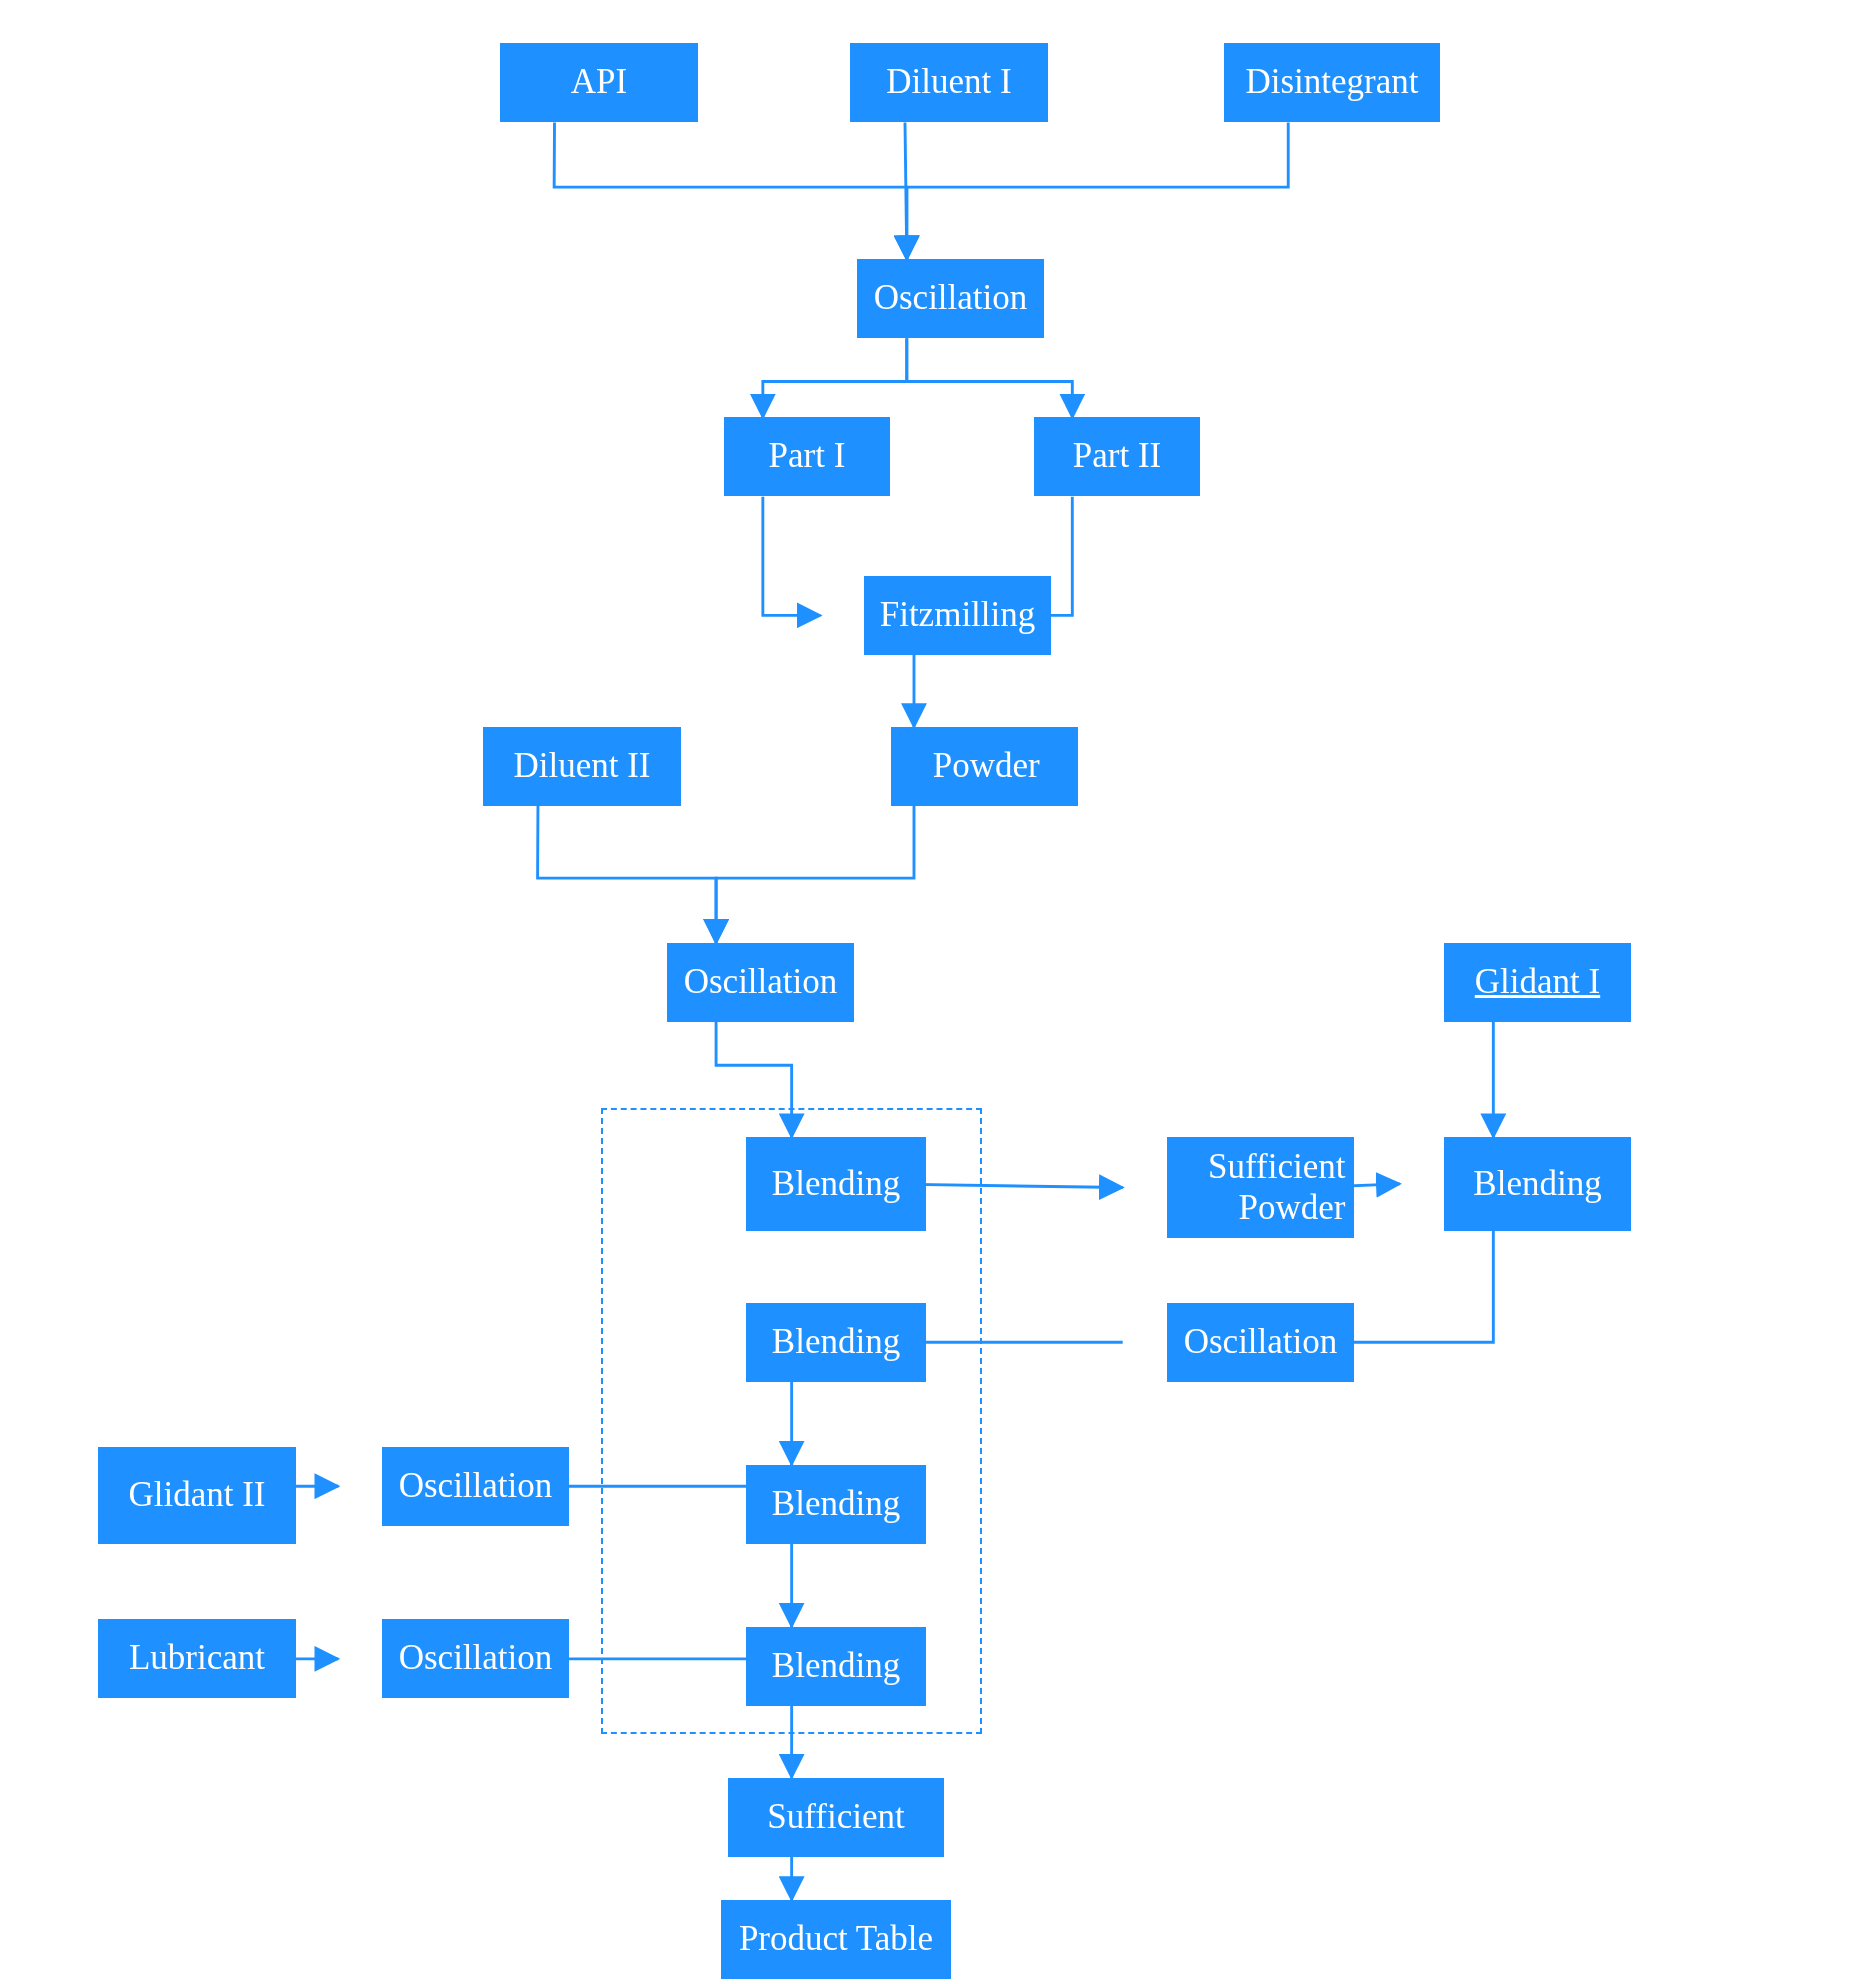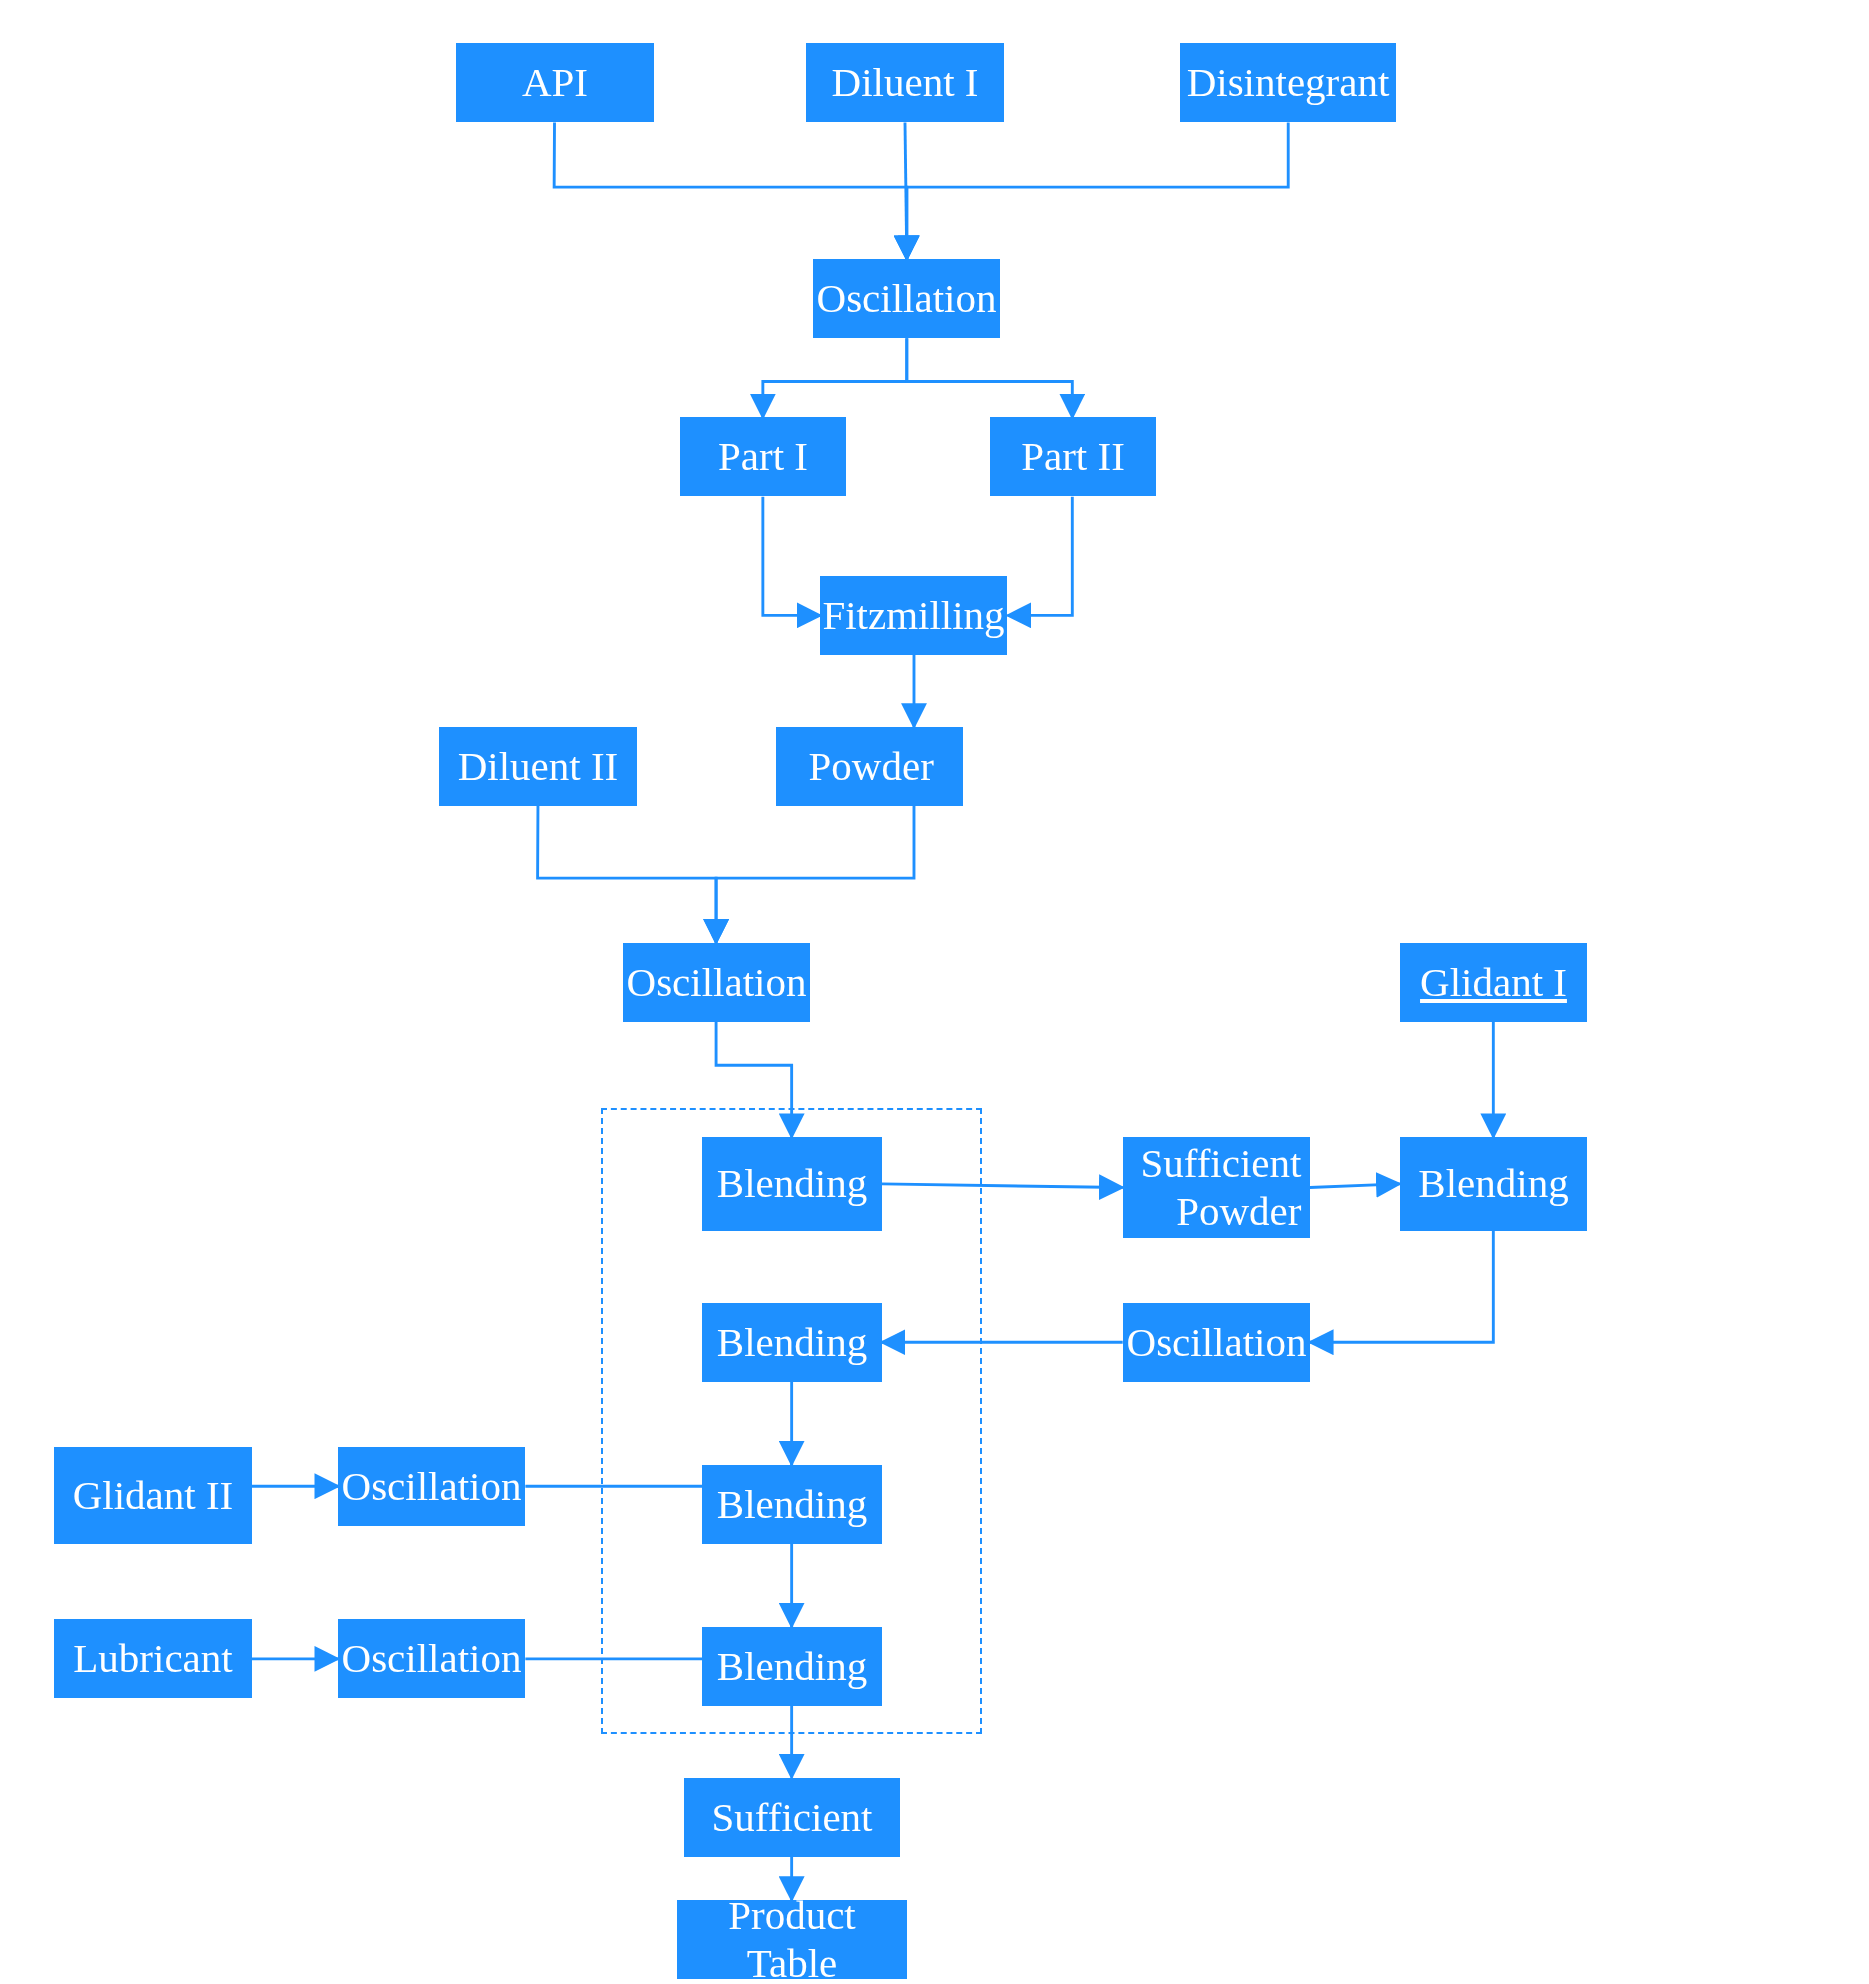--- a/index.html
+++ b/index.html
@@ -22,24 +22,25 @@
     pointer-events: none;
   }
   .node {
     position: absolute;
     background: #1E90FF;
     color: #ffffff;
     display: flex;
     align-items: center;
     justify-content: center;
     text-align: center;
-    font-size: 41px;
+    font-size: 35px;
     line-height: 1.15;
     padding: 0 8.6px;
     box-sizing: border-box;
+    margin-left: 44px;
   }
   .dashed-box {
     position: absolute;
     border: 2.9px dashed #1E90FF;
     box-sizing: border-box;
     background: transparent;
   }
 </style>
 </head>
 <body>
@@ -80,21 +81,21 @@
   </svg>
   <div id="dashed" class="dashed-box" style="left: 601px; top: 1108px; width: 381px; height: 626px;"></div>
   <div id="nodes">
       <div class="node" style="left: 456px; top: 43px; width: 198px; height: 79px;">API</div>
       <div class="node" style="left: 806px; top: 43px; width: 198px; height: 79px; text-align: center;">Diluent I</div>
       <div class="node" style="left: 1180px; top: 43px; width: 216px; height: 79px;">Disintegrant</div>
       <div class="node" style="left: 813px; top: 259px; width: 187px; height: 79px;">Oscillation</div>
       <div class="node" style="left: 680px; top: 417px; width: 166px; height: 79px;">Part I</div>
       <div class="node" style="left: 990px; top: 417px; width: 166px; height: 79px;">Part II</div>
       <div class="node" style="left: 820px; top: 576px; width: 187px; height: 79px;">Fitzmilling</div>
-      <div class="node" style="left: 776px; top: 727px; width: 187px; height: 79px; padding-left: 12px;">Powder</div>
+      <div class="node" style="left: 847px; top: 727px; width: 187px; height: 79px; padding-left: 12px;">Powder</div>
       <div class="node" style="left: 439px; top: 727px; width: 198px; height: 79px;">Diluent II</div>
       <div class="node" style="left: 623px; top: 943px; width: 187px; height: 79px;">Oscillation</div>
       <div class="node" style="left: 702px; top: 1137px; width: 180px; height: 94px;">Blending</div>
       <div class="node" style="left: 1123px; top: 1137px; width: 187px; height: 101px; text-align: right;">Sufficient Powder</div>
       <div class="node" style="left: 1400px; top: 943px; width: 187px; height: 79px; text-decoration: underline;">Glidant I</div>
       <div class="node" style="left: 1400px; top: 1137px; width: 187px; height: 94px;">Blending</div>
       <div class="node" style="left: 1123px; top: 1303px; width: 187px; height: 79px;">Oscillation</div>
       <div class="node" style="left: 702px; top: 1303px; width: 180px; height: 79px;">Blending</div>
       <div class="node" style="left: 54px; top: 1447px; width: 198px; height: 97px;">Glidant II</div>
       <div class="node" style="left: 338px; top: 1447px; width: 187px; height: 79px;">Oscillation</div>

